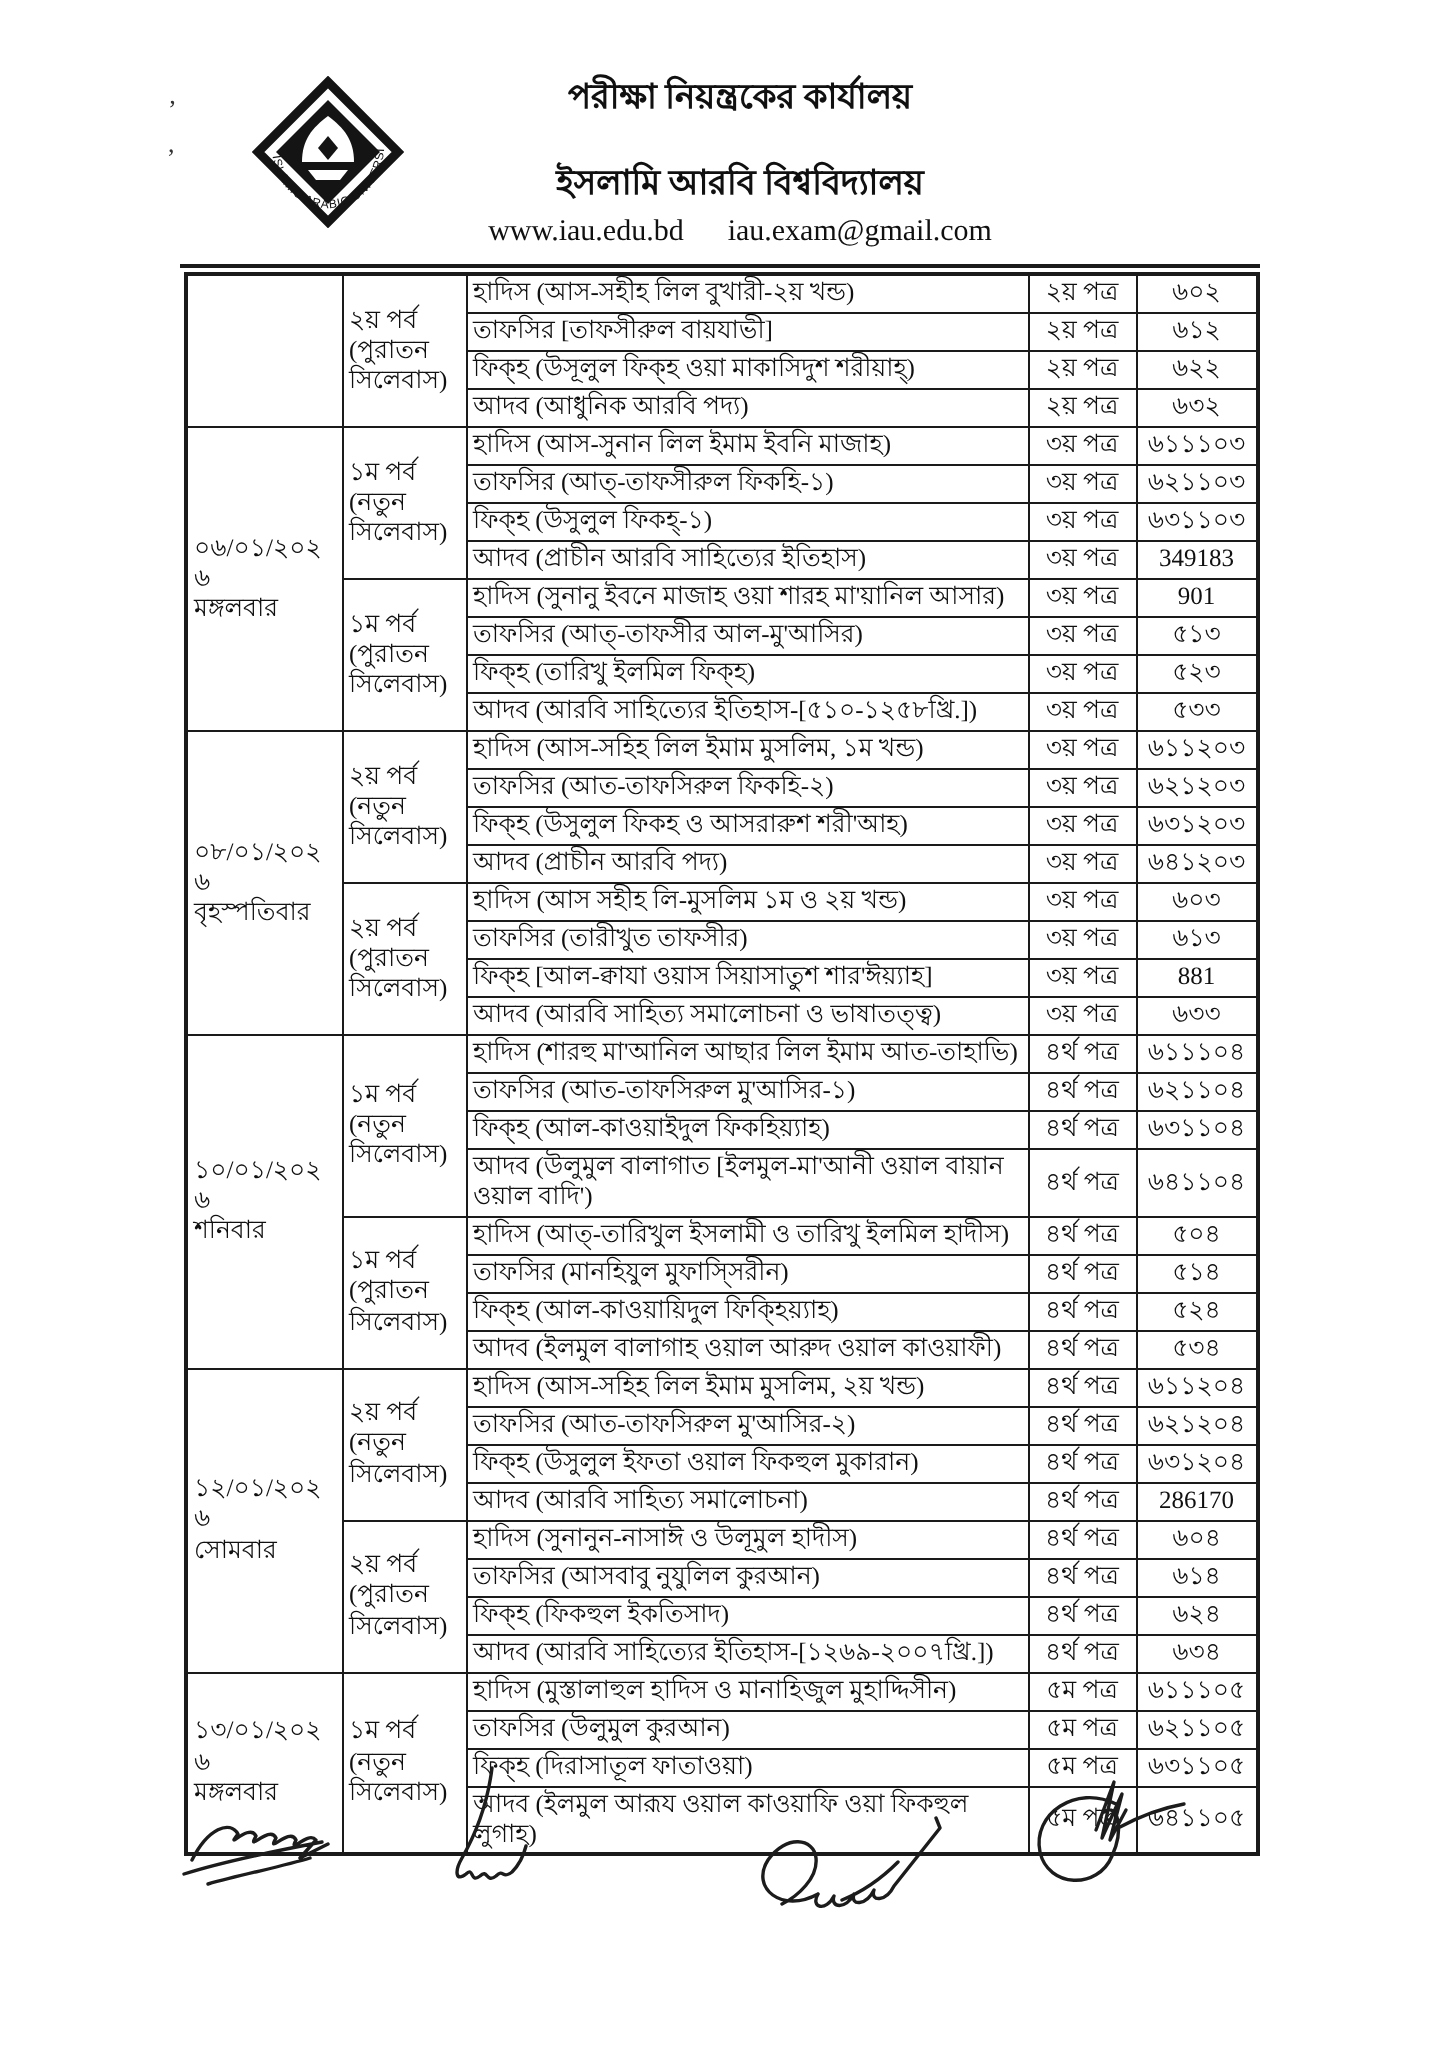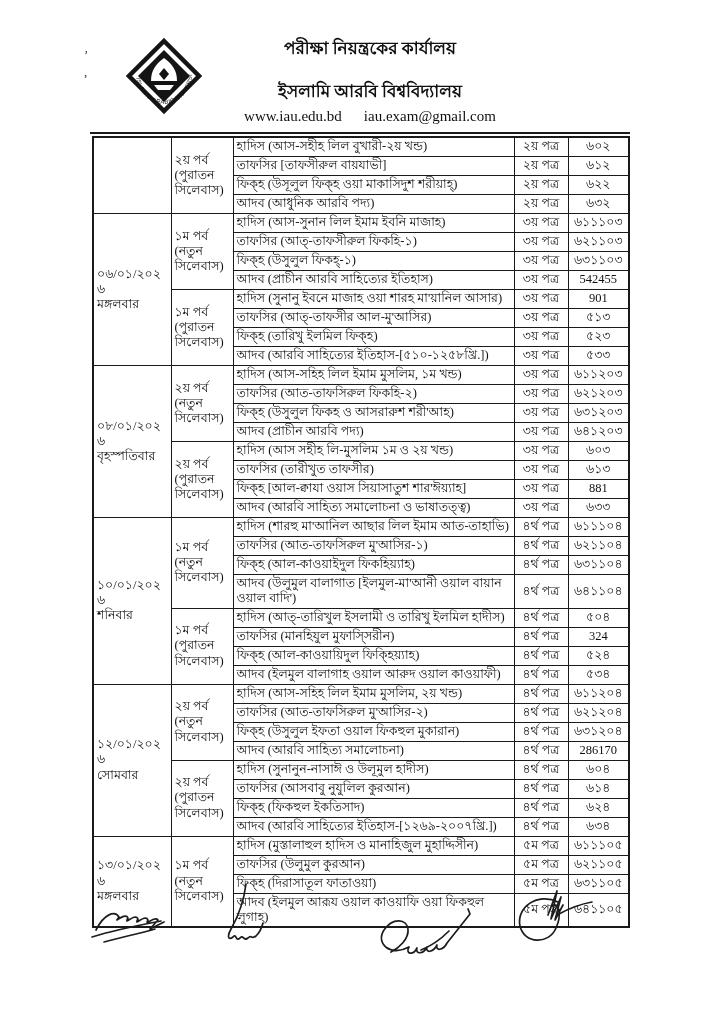--- a/index.html
+++ b/index.html
@@ -104,21 +104,21 @@
           <td class="cell-code">৬২১১০৩</td>
         </tr>
         <tr>
           <td class="cell-subject">ফিক্হ (উসুলুল ফিকহ্-১)</td>
           <td class="cell-paper">৩য় পত্র</td>
           <td class="cell-code">৬৩১১০৩</td>
         </tr>
         <tr>
           <td class="cell-subject">আদব (প্রাচীন আরবি সাহিত্যের ইতিহাস)</td>
           <td class="cell-paper">৩য় পত্র</td>
-          <td class="cell-code">542455</td>
+          <td class="cell-code">349183</td>
         </tr>
         <tr>
           <td class="cell-period" rowspan="4">১ম পর্ব
 (পুরাতন
 সিলেবাস)</td>
           <td class="cell-subject">হাদিস (সুনানু ইবনে মাজাহ ওয়া শারহ মা'য়ানিল আসার)</td>
           <td class="cell-paper">৩য় পত্র</td>
           <td class="cell-code">901</td>
         </tr>
         <tr>
@@ -213,21 +213,21 @@
           <td class="cell-period" rowspan="4">১ম পর্ব
 (পুরাতন
 সিলেবাস)</td>
           <td class="cell-subject">হাদিস (আত্-তারিখুল ইসলামী ও তারিখু ইলমিল হাদীস)</td>
           <td class="cell-paper">৪র্থ পত্র</td>
           <td class="cell-code">৫০৪</td>
         </tr>
         <tr>
           <td class="cell-subject">তাফসির (মানহিযুল মুফাস্সিরীন)</td>
           <td class="cell-paper">৪র্থ পত্র</td>
-          <td class="cell-code">324</td>
+          <td class="cell-code">৫১৪</td>
         </tr>
         <tr>
           <td class="cell-subject">ফিক্হ (আল-কাওয়ায়িদুল ফিক্হিয়্যাহ)</td>
           <td class="cell-paper">৪র্থ পত্র</td>
           <td class="cell-code">৫২৪</td>
         </tr>
         <tr>
           <td class="cell-subject">আদব (ইলমুল বালাগাহ ওয়াল আরুদ ওয়াল কাওয়াফী)</td>
           <td class="cell-paper">৪র্থ পত্র</td>
           <td class="cell-code">৫৩৪</td>

